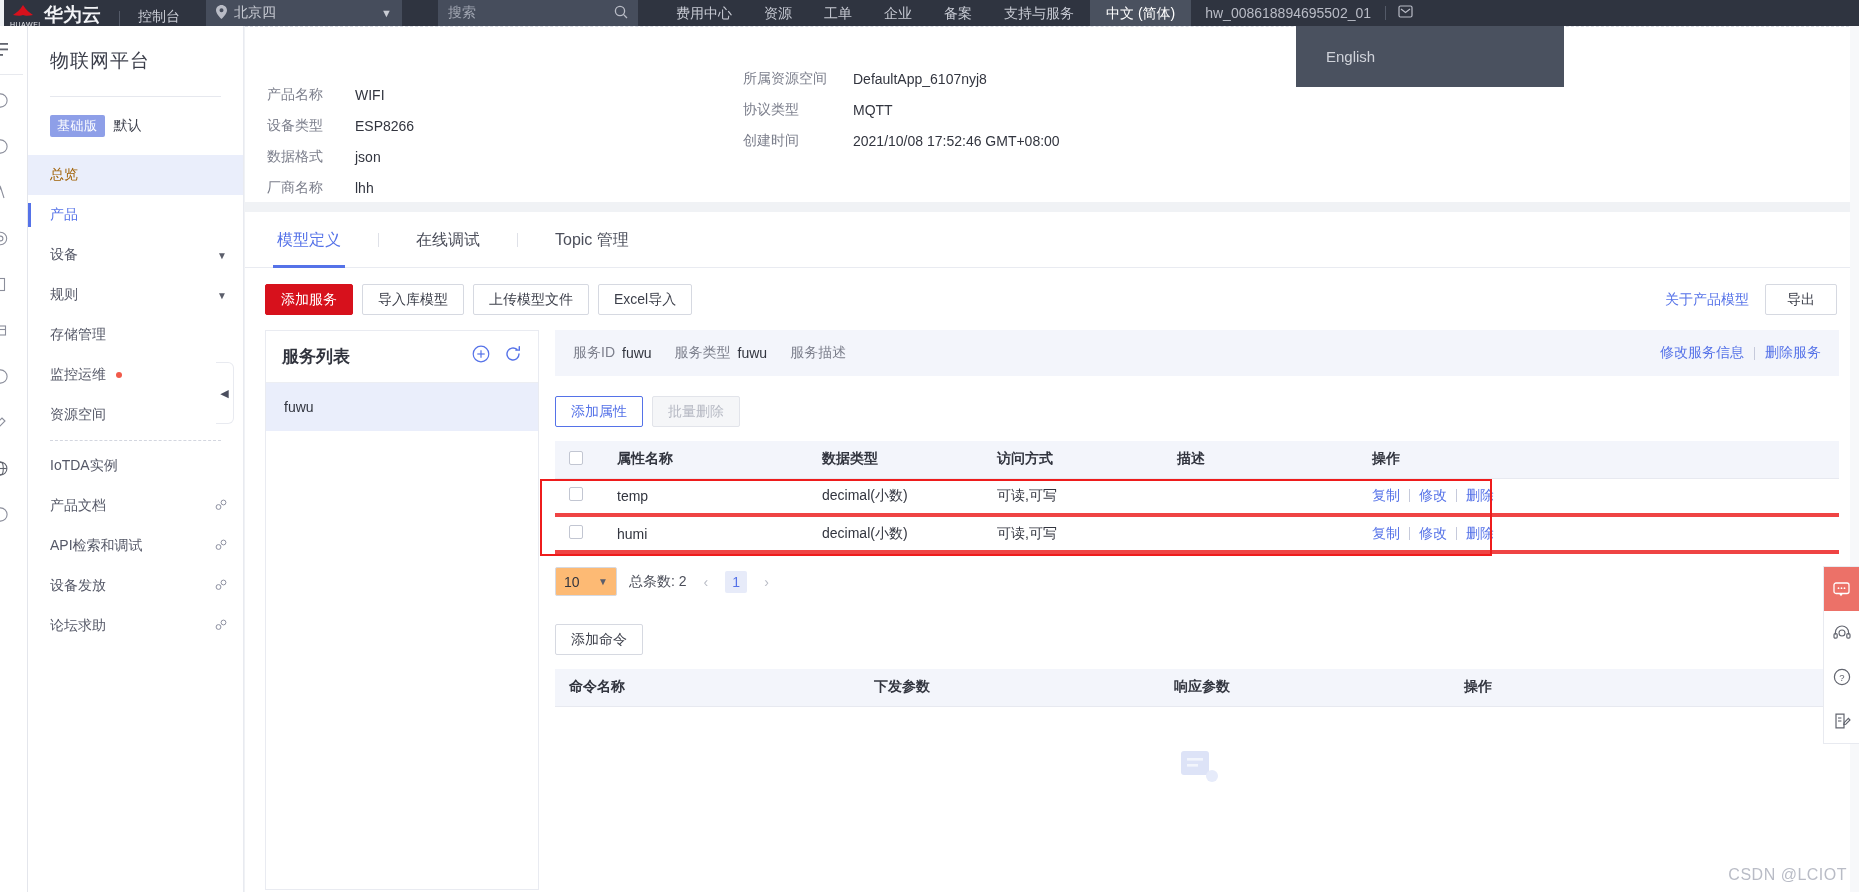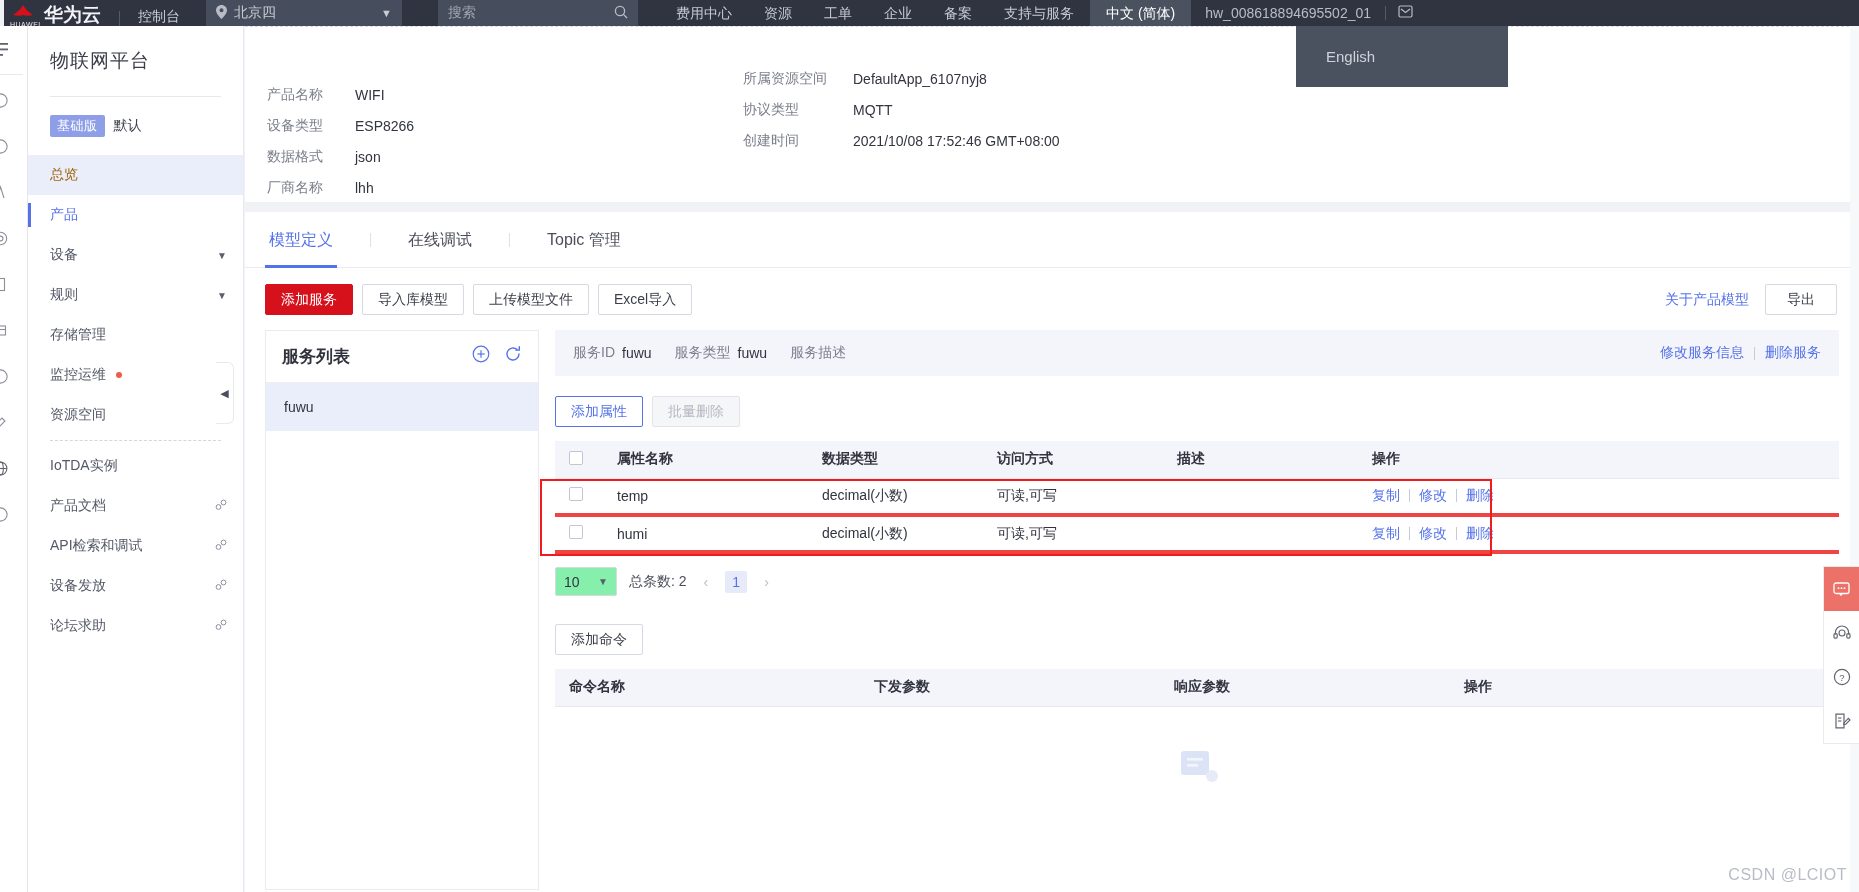--- a/index.html
+++ b/index.html
@@ -42,21 +42,21 @@
   }
   #nav-right { display: flex; align-items: center; margin-left: 22px; }
   .nav-item { font-size: 14px; color: #c7cad3; padding: 0 16px; line-height: 26px; height: 26px; }
   .nav-item.active-lang { background: #4a515f; color: #fff; }
   #account-name { font-size: 14px; color: #b9bcc6; padding: 0 14px; }
   .nav-divider { width: 1px; height: 14px; background: #545a68; }
   #msg-icon-btn { padding: 0 12px; }
 
   
   #lang-dropdown {
-    position: absolute; top: 26px; left: 1296px; width: 212px; height: 61px;
+    position: absolute; top: 26px; left: 1296px; width: 268px; height: 61px;
     background: #4a515f; z-index: 70;
     display: flex; align-items: center;
   }
   #lang-dropdown .opt { color: #cfd2d9; font-size: 15px; padding-left: 30px; }
 
   
   #icon-rail {
     position: absolute; top: 26px; left: 0; width: 28px; height: 866px;
     background: #fff; border-right: 1px solid #e4e6ec;
     overflow: hidden;
@@ -122,21 +122,21 @@
   .info-lbl { width: 88px; font-size: 14px; color: #7c7f8c; }
   .info-val { font-size: 14px; color: #32353f; }
   .col-left  { position: absolute; left: 22px; top: 16px; width: 560px; }
   .col-right { position: absolute; left: 498px; top: 0; width: 700px; }
   .col-right .info-lbl { width: 110px; }
 
   
   #tabs-card {
     position: absolute; top: 186px; left: 0; width: 1614px; height: 706px; background: #fff;
   }
-  #tabs-row { display: flex; align-items: center; height: 56px; padding-left: 20px;
+  #tabs-row { display: flex; align-items: center; height: 56px; padding-left: 28px;
               border-bottom: 1px solid #e9ebf1; }
   .tab {
     font-size: 16px; color: #4c4f5b; padding: 0 4px; height: 56px;
     line-height: 56px; position: relative;
   }
   .tab.active { color: #5572e8; }
   .tab.active::after {
     content: ""; position: absolute; left: 0; right: 0; bottom: 0; height: 3px;
     background: #5572e8;
   }
@@ -202,21 +202,21 @@
 
   #red-highlight {
     position: absolute; left: 540px; top: 479px; width: 952px; height: 77px;
     border: 2px solid #ee1c1c; z-index: 40; pointer-events: none;
   }
 
   #pager { display: flex; align-items: center; gap: 12px; padding: 13px 0 0 0; }
   #page-size {
     width: 62px; height: 29px; border: 1px solid #d6d9e1; border-radius: 2px;
     display: flex; align-items: center; justify-content: space-between;
-    padding: 0 8px; font-size: 14px; color: #32353f; background: #86efac;
+    padding: 0 8px; font-size: 14px; color: #32353f; background: #fdba74;
   }
   #pg-total { font-size: 14px; color: #4b4e59; }
   .pg-arrow { color: #b9bcc6; font-size: 14px; padding: 0 5px; }
   #pg-cur { background: #e7ebf9; color: #5572e8; font-size: 14px;
             width: 22px; height: 22px; display: flex; align-items: center;
             justify-content: center; border-radius: 2px; }
 
   #cmd-section { padding-top: 28px; }
   #empty-illus { width: 60px; height: 44px; margin: 36px auto 0 auto; position: relative; }
 

